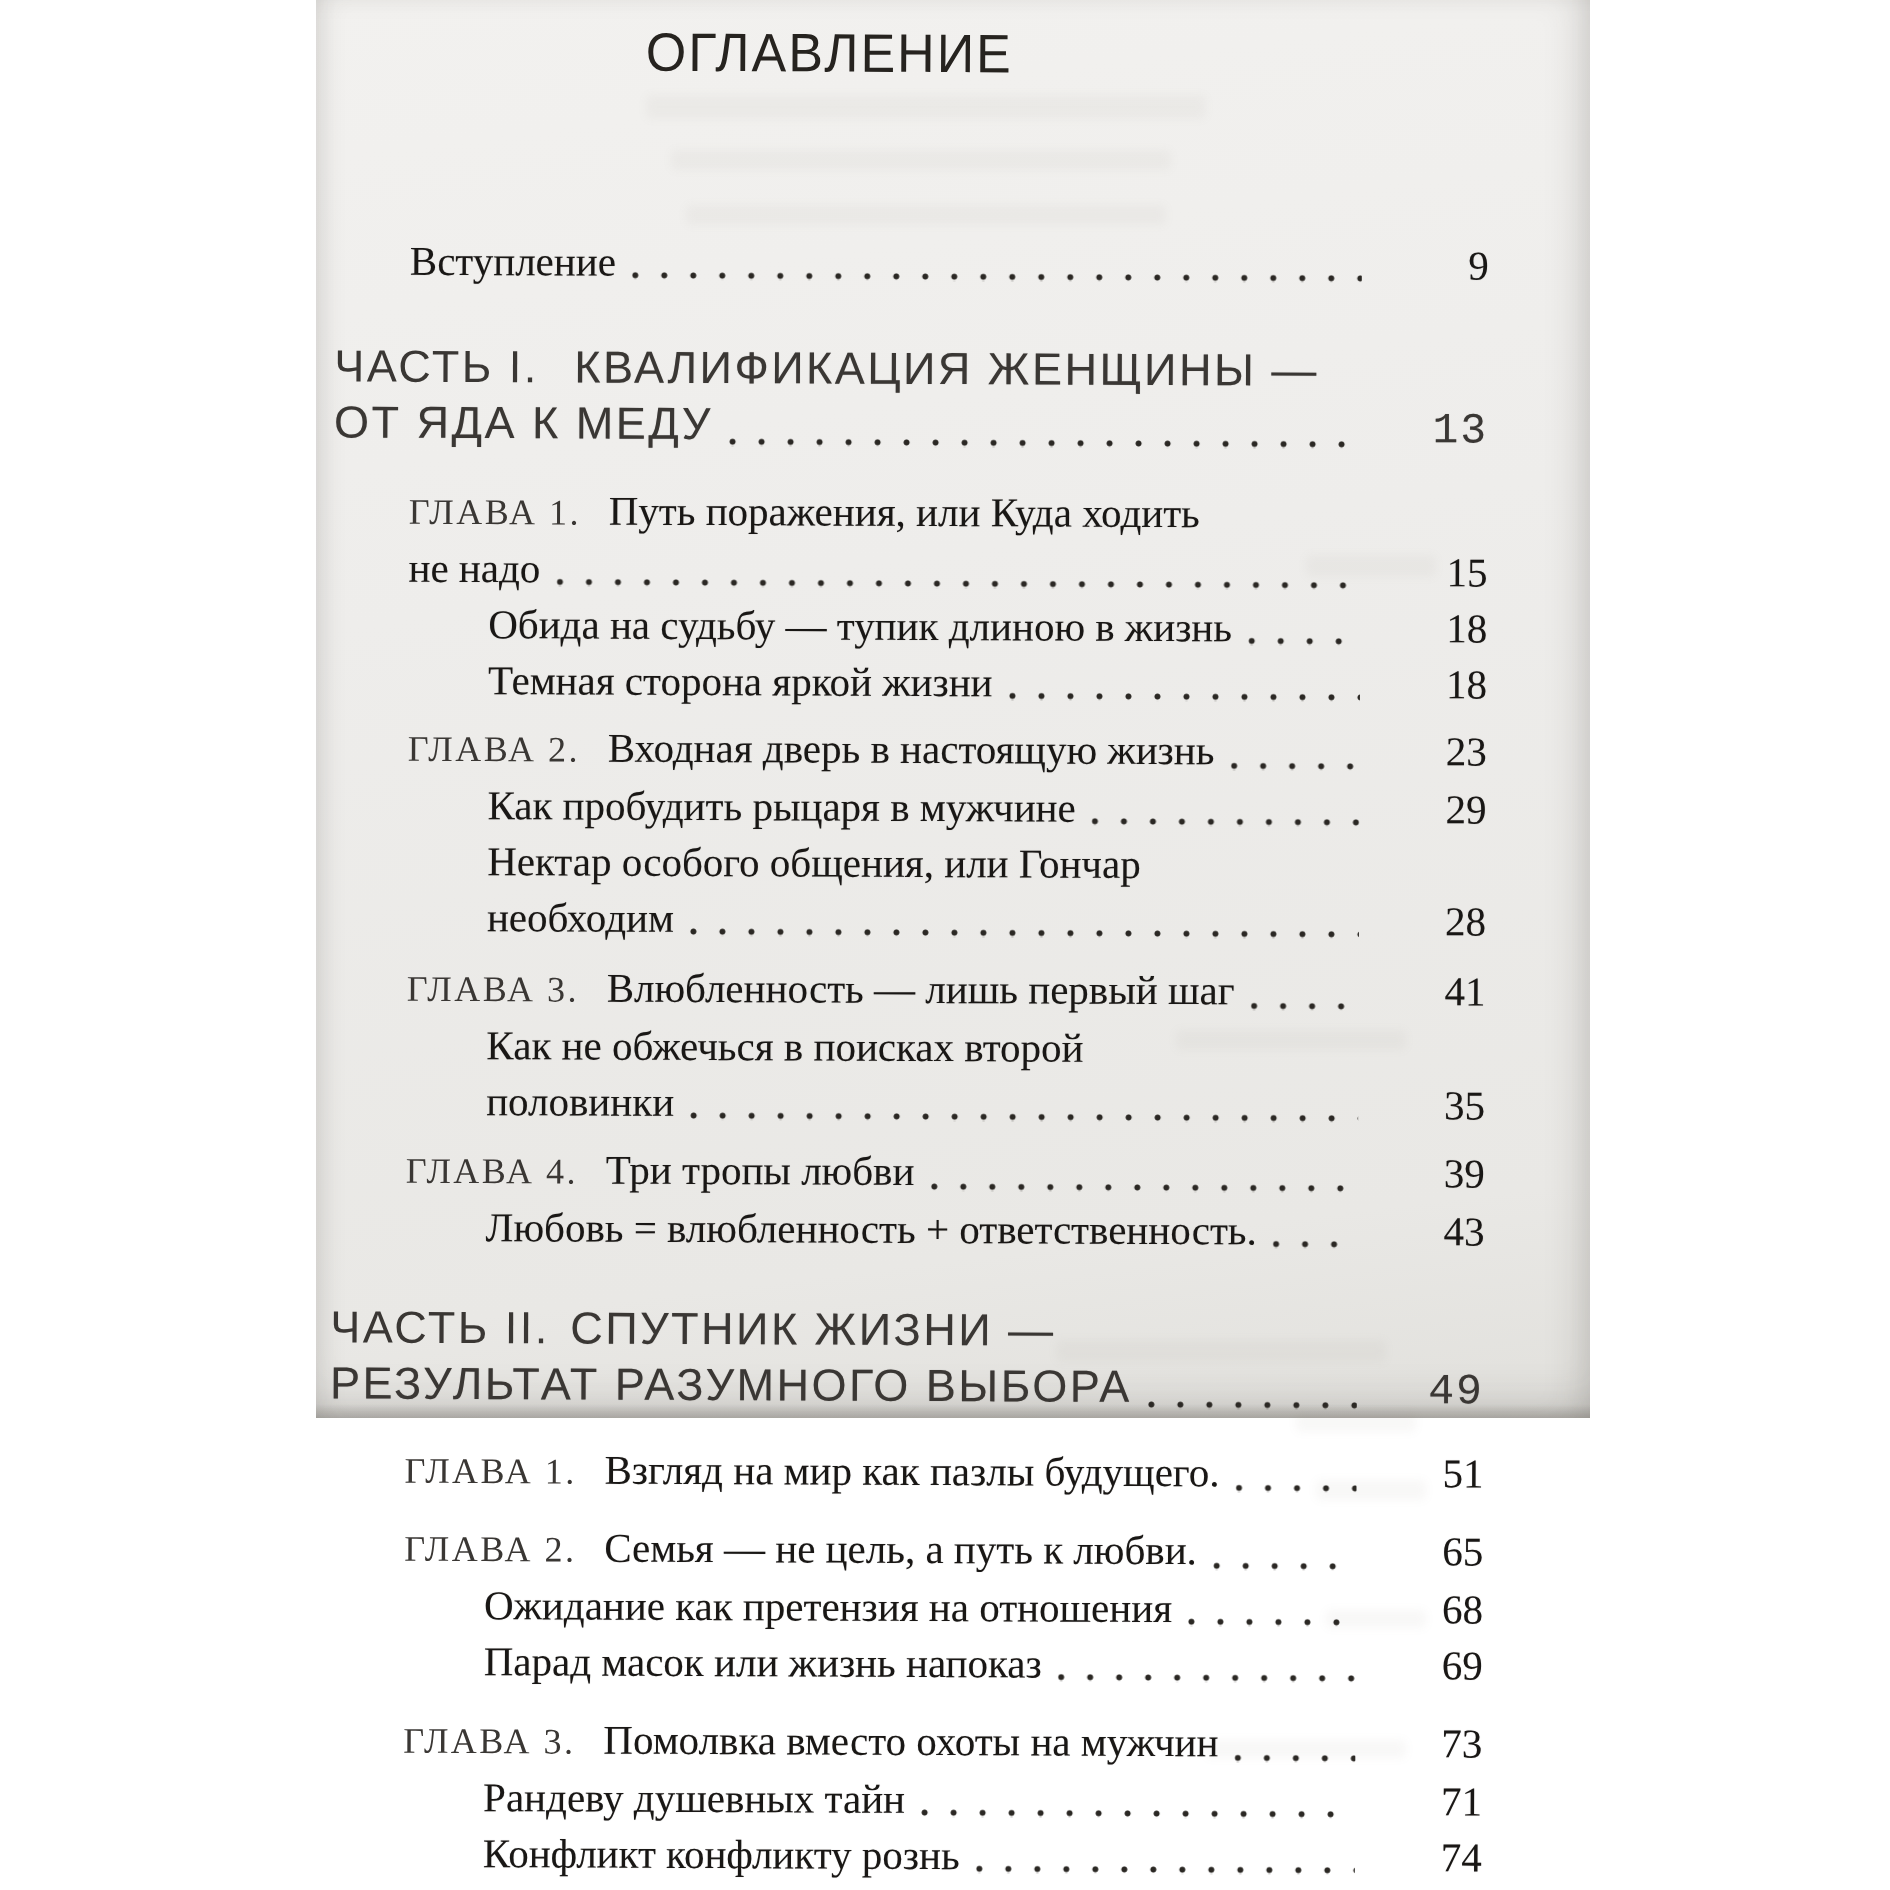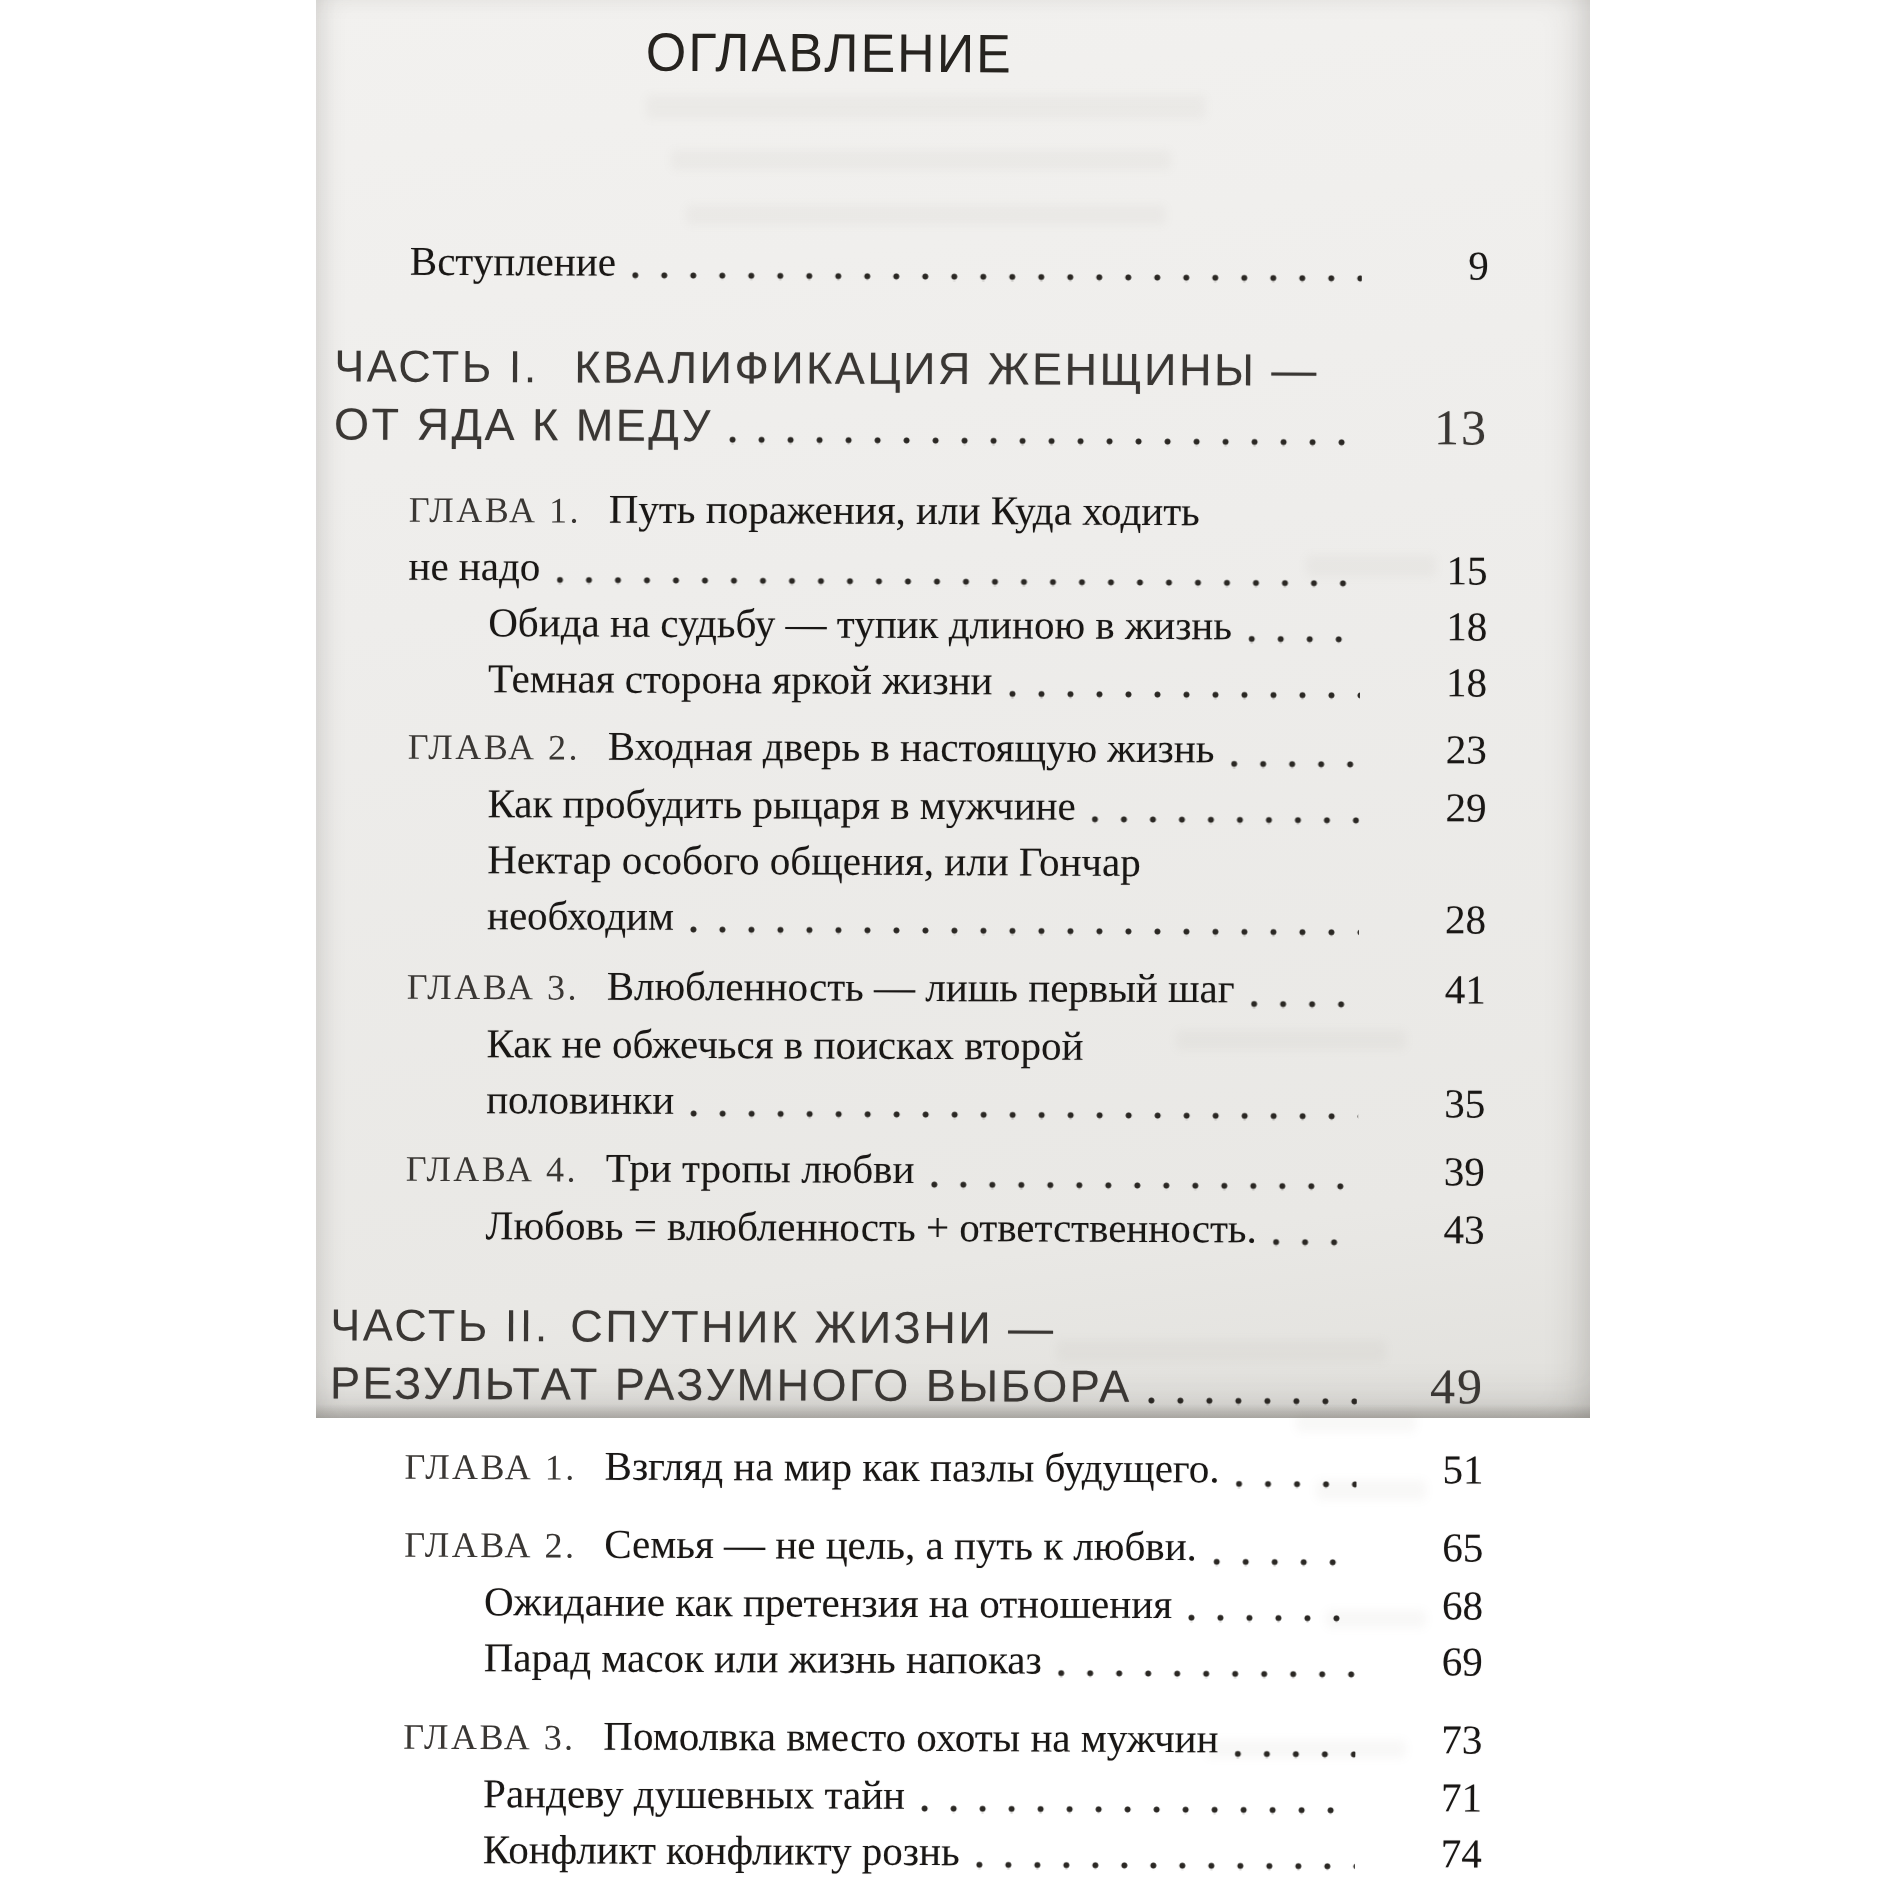--- a/index.html
+++ b/index.html
@@ -53,22 +53,22 @@
     flex:1 1 auto;min-width:28px;height:8px;align-self:flex-end;
     margin:0 22px 10px 16px;
     background-image:radial-gradient(circle at 3.5px 3.5px,#2b2824 2.6px,rgba(0,0,0,0) 3.4px);
     background-size:29px 8px;background-repeat:repeat-x;background-position:left bottom;
   }
   .pg{
     flex:none;width:105px;text-align:right;
     text-shadow:0 0 1px rgba(20,16,12,.28);
   }
   .pg.sans-pg{
-    font-family:Liberation Serif, serif;
-    font-size:50px;letter-spacing:2px;color:#3a3734;
+    font-family:Liberation Mono, monospace;
+    font-size:43px;letter-spacing:2px;color:#3a3734;
   }
   .g50{margin-top:50px}.g27{margin-top:27px}.g11{margin-top:11px}
   .g14{margin-top:14px}.g12{margin-top:12px}.g45{margin-top:45px}
   .g25{margin-top:25px}.g20{margin-top:20px}.g22{margin-top:22px}
   .ghost{position:absolute;background:#8d877c;opacity:.06;filter:blur(5px);border-radius:4px;pointer-events:none;}
 </style>
 </head>
 <body>
 
 <div class="page">

